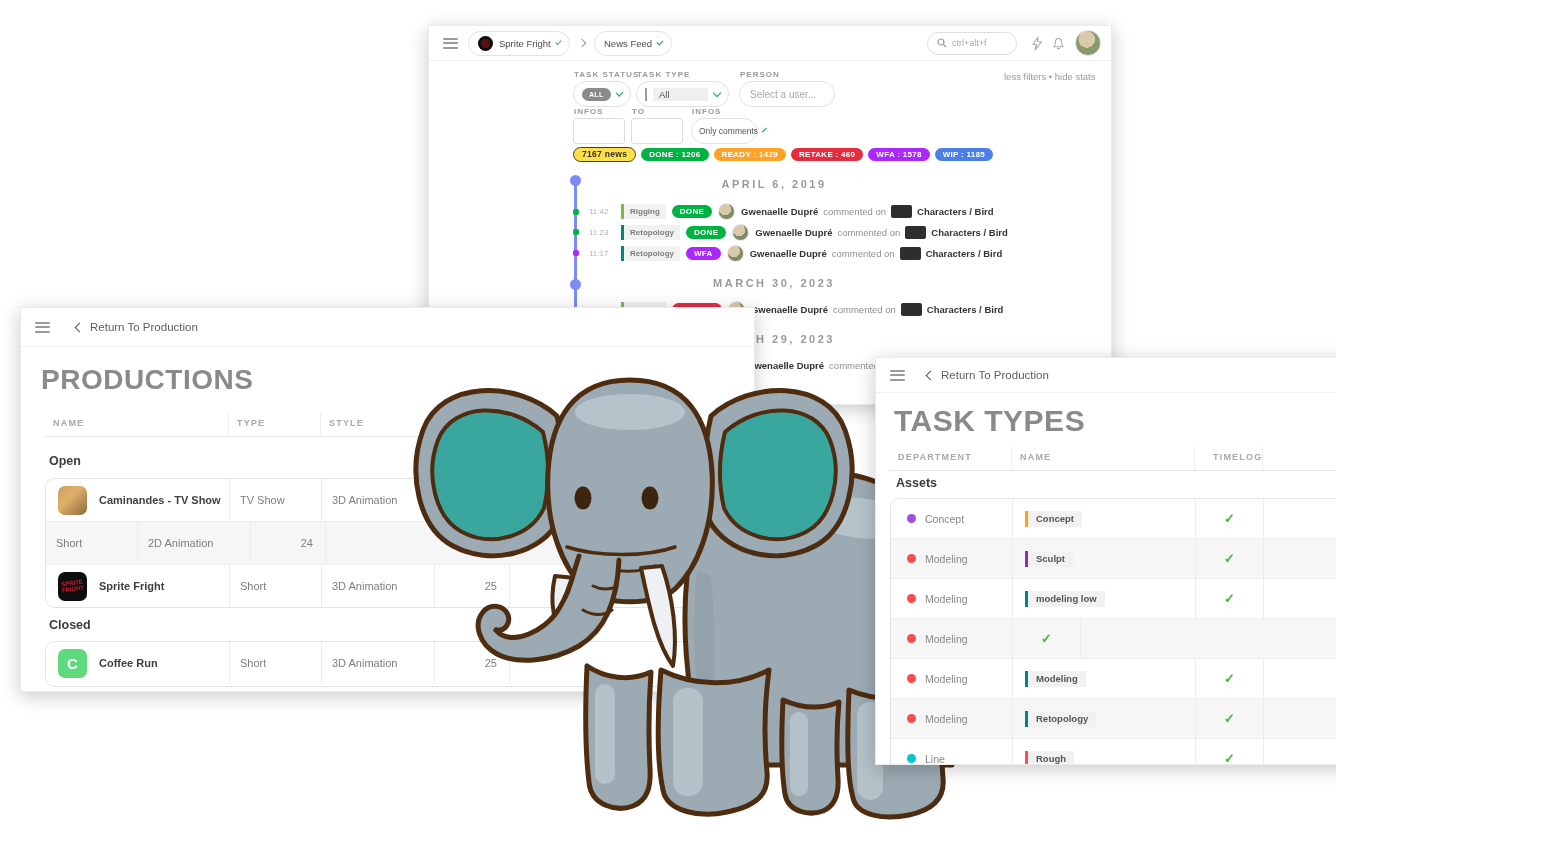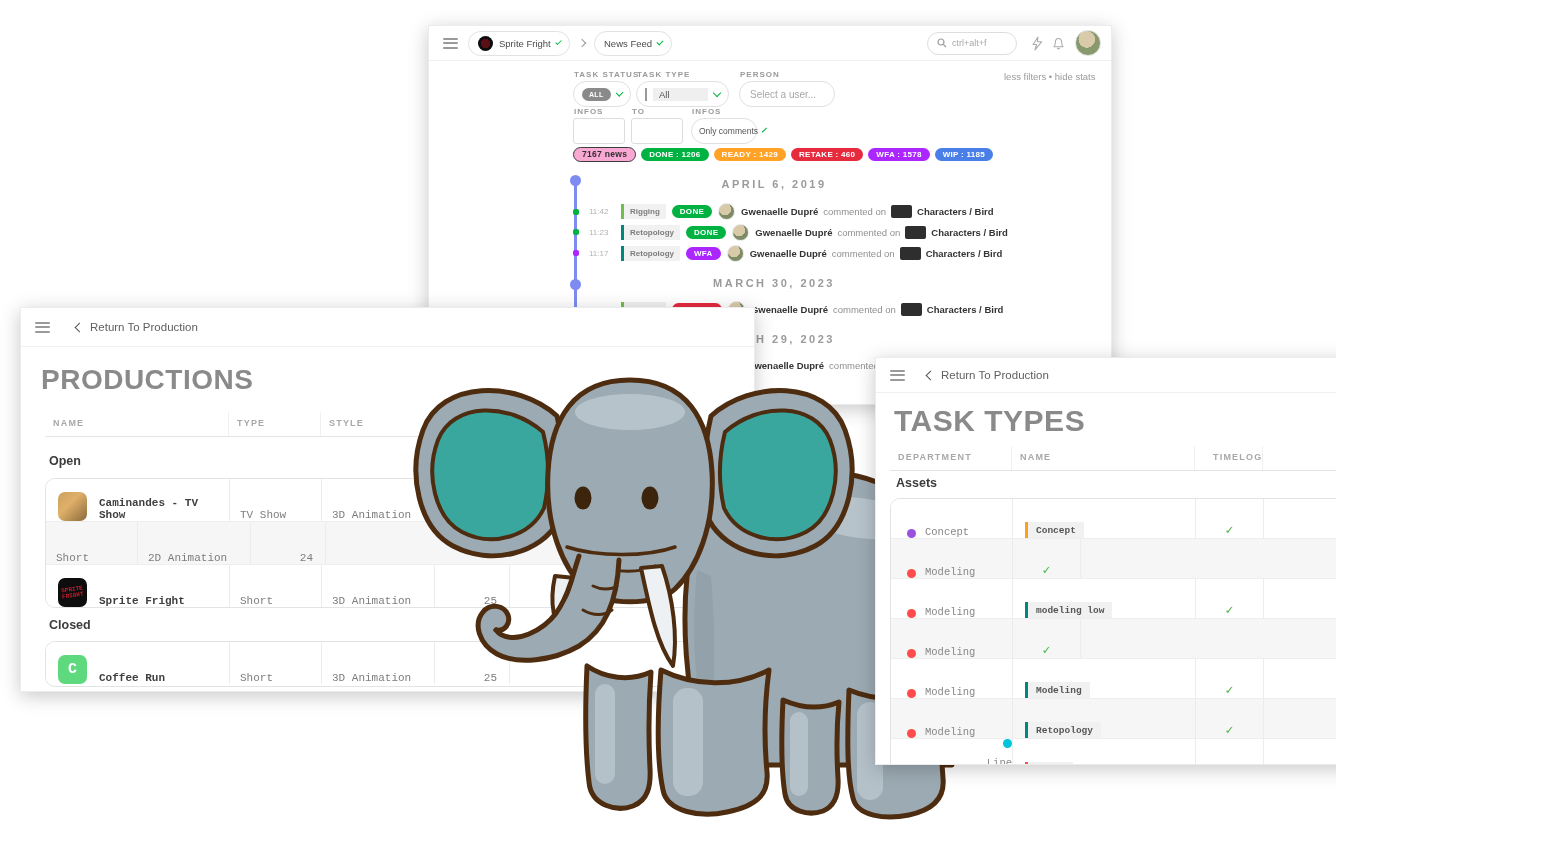--- a/index.html
+++ b/index.html
@@ -10,21 +10,21 @@
   .hamb{width:15px;height:11px;display:inline-block;position:relative;margin:0 10px 0 14px;cursor:pointer;}
   .hamb i{position:absolute;left:0;right:0;height:2px;background:#9a9a9a;border-radius:1px;}
   .hamb i:nth-child(1){top:0}.hamb i:nth-child(2){top:4.5px}.hamb i:nth-child(3){top:9px}
   .chev{width:5px;height:5px;border-right:1.6px solid #00b242;border-bottom:1.6px solid #00b242;display:inline-block;transform:rotate(45deg);margin-top:-2px;}
   .chev.gray{border-color:#9a9a9a;transform:rotate(-45deg);}
   .chev.back{border-color:#555;transform:rotate(135deg);width:6px;height:6px;margin:0 7px 0 0;}
   .backlink{display:flex;align-items:center;font-size:11.5px;color:#5f5f5f;cursor:pointer;}
   .sel{display:flex;align-items:center;border:1px solid #e2e2e2;border-radius:14px;height:25px;padding:0 9px;background:#fff;box-sizing:border-box;gap:6px;cursor:pointer;}
   .sel .lbl{font-size:10.5px;color:#4a4a4a;white-space:nowrap;}
   .pill{border-radius:9px;padding:2px 8px;font-size:8px;font-weight:bold;color:#fff;letter-spacing:.3px;white-space:nowrap;line-height:9px;}
-  .pill.outline{border:1px solid #3c3c3c;color:#2f2f2f;background:#f9a8d4;font-size:8.5px;}
+  .pill.outline{border:1px solid #3c3c3c;color:#2f2f2f;background:#fde047;font-size:8.5px;}
   .flabel{position:absolute;font-size:8px;font-weight:bold;color:#9a9a9a;letter-spacing:1px;}
   .fbox{position:absolute;height:26px;box-sizing:border-box;border:1px solid #e0e0e0;border-radius:13px;display:flex;align-items:center;padding:0 8px;gap:6px;background:#fff;}
   .finput{position:absolute;height:26px;box-sizing:border-box;border:1px solid #ddd;border-radius:3px;background:#fff;}
   .muted{color:#8f8f8f;}
   .datehdr{position:absolute;left:150px;width:390px;text-align:center;font-size:11px;font-weight:bold;color:#9a9a9a;letter-spacing:2.5px;}
   .tnode{position:absolute;width:11px;height:11px;border-radius:50%;}
   .tdot{position:absolute;width:6px;height:6px;border-radius:2px;}
   .entry{position:absolute;left:160px;right:6px;height:17px;display:flex;align-items:center;gap:6px;font-size:9.5px;color:#333;cursor:pointer;}
   .entry .time{width:26px;font-size:8px;color:#b3b3b3;}
   .tag{display:flex;align-items:center;background:#f1f1f1;height:15px;}
@@ -35,21 +35,21 @@
   .sentence{display:flex;align-items:center;gap:5px;white-space:nowrap;}
   .title-h{position:absolute;font-weight:bold;color:#8a8a8a;letter-spacing:.5px;}
   .colhdr{position:absolute;display:flex;box-sizing:border-box;border-bottom:1px solid #e4e4e4;}
   .colhdr .c{font-size:9px;font-weight:bold;color:#a8a8a8;letter-spacing:1.2px;box-sizing:border-box;border-right:1px solid #f0f0f0;padding:6px 0 8px 8px;}
   .colhdr .c:last-child{border-right:none;}
   .sechdr{position:absolute;font-size:12.5px;font-weight:bold;color:#3c3c3c;}
   .grp{position:absolute;border:1px solid #e3e3e3;border-radius:10px;overflow:hidden;background:#fff;}
   .row{display:flex;align-items:center;border-bottom:1px solid #eee;background:#fff;cursor:pointer;}
   .row:last-child{border-bottom:none;}
   .row.alt{background:#f6f6f6;}
-  .row .cell{box-sizing:border-box;border-right:1px solid #ececec;height:100%;display:flex;align-items:flex-end;font-family:Liberation Mono, monospace;}
+  .row .cell{box-sizing:border-box;border-right:1px solid #ececec;height:100%;display:flex;align-items:center;}
   .prod-ic{width:29px;height:29px;border-radius:7px;margin:0 12px;flex:none;display:flex;align-items:center;justify-content:center;overflow:hidden;}
   .pname{font-size:11px;font-weight:bold;color:#3f3f3f;}
   .pval{font-size:11px;color:#7d7d7d;padding-left:10px;}
   .pnum{font-size:11px;color:#7d7d7d;width:100%;text-align:right;padding-right:12px;}
   .dot{width:9px;height:9px;border-radius:50%;flex:none;}
   .chip{display:flex;align-items:center;background:#f1f1f1;height:16px;}
   .chip .bar{width:3px;height:16px;}
   .chip .clabel{font-size:9.5px;font-weight:bold;color:#555;padding:0 8px;}
   .check{font-size:13px;font-weight:bold;width:100%;text-align:center;}
   .searchbox{display:flex;align-items:center;gap:5px;border:1px solid #ddd;border-radius:12px;height:23px;padding:0 9px;box-sizing:border-box;}
@@ -409,20 +409,26 @@
         <span class="cell" style="width:68px;">
             <span class="check" style="color: rgb(67, 184, 67);">✓</span>
           </span>
         <span class="cell" style="flex:1;border-right:none;"></span>
       </div>
       <div class="row alt" style="height:39px;">
         <span class="cell" style="width:122px;padding-left:16px;gap:9px;">
             <span class="dot" style="background-color: rgb(255, 75, 75);"></span>
             <span style="font-size:10.5px;color:#888;">Modeling</span>
           </span>
+        <span class="cell" style="width:183px;padding-left:12px;">
+            <span class="chip">
+              <span class="bar" style="background-color: rgb(155, 38, 182);"></span>
+              <span class="clabel">Sculpt</span>
+            </span>
+          </span>
         <span class="cell" style="width:68px;">
             <span class="check" style="color: rgb(67, 184, 67);">✓</span>
           </span>
         <span class="cell" style="flex:1;border-right:none;"></span>
       </div>
       <div class="row" style="height:39px;">
         <span class="cell" style="width:122px;padding-left:16px;gap:9px;">
             <span class="dot" style="background-color: rgb(255, 75, 75);"></span>
             <span style="font-size:10.5px;color:#888;">Modeling</span>
           </span>
@@ -473,21 +479,21 @@
               <span class="bar" style="background-color: rgb(0, 135, 126);"></span>
               <span class="clabel">Retopology</span>
             </span>
           </span>
         <span class="cell" style="width:68px;">
             <span class="check" style="color: rgb(67, 184, 67);">✓</span>
           </span>
         <span class="cell" style="flex:1;border-right:none;"></span>
       </div>
       <div class="row" style="height:39px;">
-        <span class="cell" style="width:122px;padding-left:16px;gap:9px;flex-direction:column;">
+        <span class="cell" style="width:122px;padding-left:16px;gap:9px;">
             <span class="dot" style="background-color: rgb(0, 197, 216);"></span>
             <span style="font-size:10.5px;color:#888;">Line</span>
           </span>
         <span class="cell" style="width:183px;padding-left:12px;">
             <span class="chip">
               <span class="bar" style="background-color: rgb(255, 75, 92);"></span>
               <span class="clabel">Rough</span>
             </span>
           </span>
         <span class="cell" style="width:68px;">

